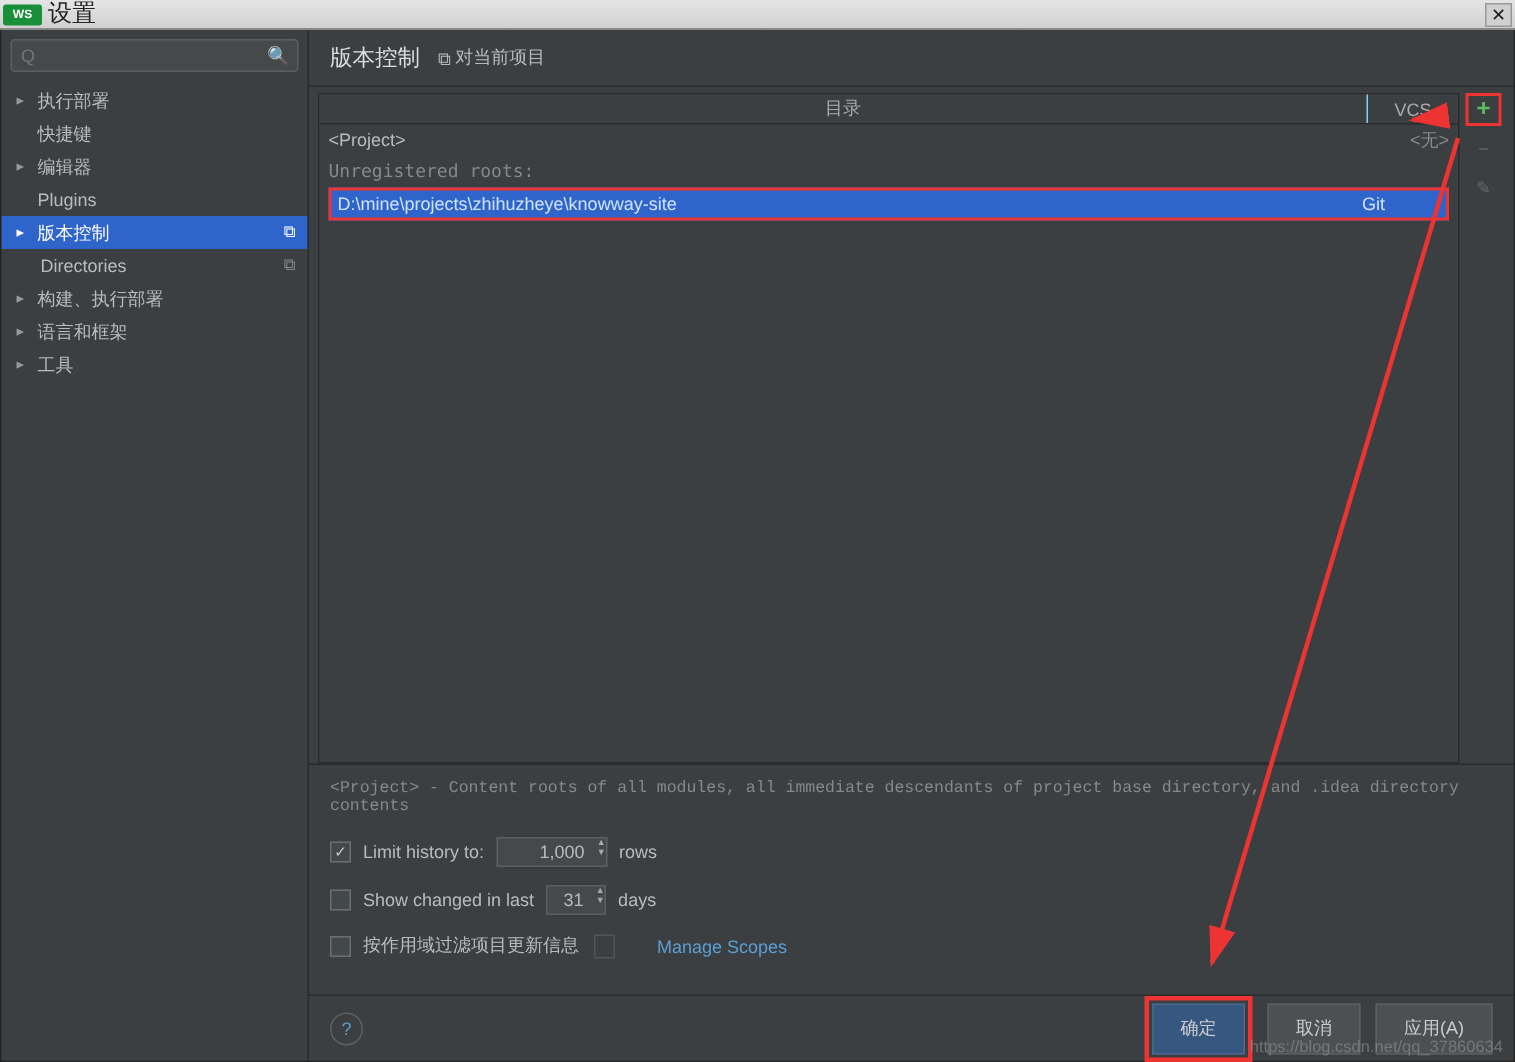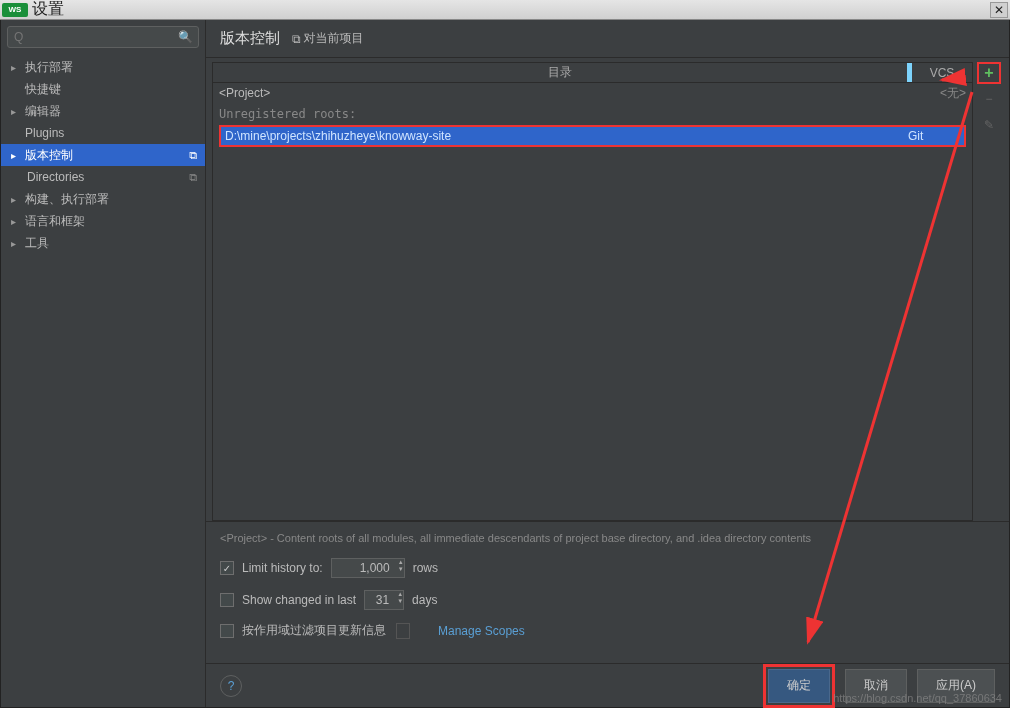--- a/index.html
+++ b/index.html
@@ -21,36 +21,36 @@
 .tree-item .label{color:#bbb}
 .tree-item.indent{padding-left:12px}
 .tree-item .badge{position:absolute;right:8px;color:#888;font-size:11px}
 .main{flex:1;display:flex;flex-direction:column;background:#3c3f41}
 .main-head{height:38px;display:flex;align-items:center;padding:0 14px;gap:12px;border-bottom:1px solid #2b2b2b}
 .main-head .h1{color:#ddd;font-size:15px}
 .main-head .scope{color:#888;font-size:11px;display:flex;align-items:center;gap:3px}
 .content{flex:1;display:flex;padding:4px 6px 0 6px;gap:4px;min-height:0}
 .table-area{flex:1;display:flex;flex-direction:column;border:1px solid #2b2b2b;min-height:0}
 .thead{display:flex;background:#3c3f41;border-bottom:1px solid #2b2b2b;height:20px}
-.th{display:flex;align-items:center;justify-content:center;color:#aaa;border-right:5px solid #7dd3fc}
+.th{display:flex;align-items:center;justify-content:center;color:#aaa;border-right:1px solid #7dd3fc}
 .th.dir{flex:1}
 .th.vcs{width:60px;border-right:none}
 .trow{display:flex;height:20px;align-items:center;padding:0 6px}
 .trow.proj{color:#888}
 .trow.proj .c2{margin-left:auto;color:#888}
 .section-label{padding:4px 6px;color:#888;font-family:monospace}
 .sel-row{display:flex;height:22px;background:#2f65ca;border:2px solid #e33;margin:0 6px;align-items:center;font-family:monospace}
 .sel-row .path{flex:1;padding:0 4px;color:#cfe4ff}
 .sel-row .vcs{width:60px;color:#cfe4ff;padding-left:4px}
 .side-buttons{width:26px;display:flex;flex-direction:column;gap:4px;padding-top:0}
 .sbtn{width:24px;height:22px;display:flex;align-items:center;justify-content:center;cursor:pointer}
 .sbtn.add{border:2px solid #e33;color:#5fbf5f;font-size:16px;font-weight:bold}
 .sbtn.disabled{color:#666}
 .bottom-panel{padding:10px 14px 12px;border-top:1px solid #2b2b2b}
-.desc{color:#888;font-family:Liberation Sans, sans-serif;font-size:11px;margin-bottom:14px}
+.desc{color:#888;font-family:Liberation Mono, monospace;font-size:11px;margin-bottom:14px}
 .opt-row{display:flex;align-items:center;gap:8px;margin-bottom:12px;color:#aaa}
 .chk{width:14px;height:14px;border:1px solid #6e6e6e;background:#43494a;display:flex;align-items:center;justify-content:center;color:#ccc;font-size:10px}
 .num-input{width:74px;height:20px;background:#45494a;border:1px solid #5e6060;text-align:right;padding:0 14px 0 4px;position:relative;color:#bbb}
 .spinner{position:absolute;right:1px;top:1px;display:flex;flex-direction:column}
 .spinner span{font-size:6px;line-height:7px;color:#aaa}
 .link{color:#5a9fd4;cursor:pointer}
 .dd{width:14px;height:16px;border:1px solid #555;margin-left:2px}
 .footer{height:44px;border-top:1px solid #2b2b2b;display:flex;align-items:center;padding:0 14px;gap:10px}
 .footer .help{width:22px;height:22px;border:1px solid #5e6060;border-radius:11px;display:flex;align-items:center;justify-content:center;color:#5a9fd4;cursor:pointer}
 .footer .spacer{flex:1}

